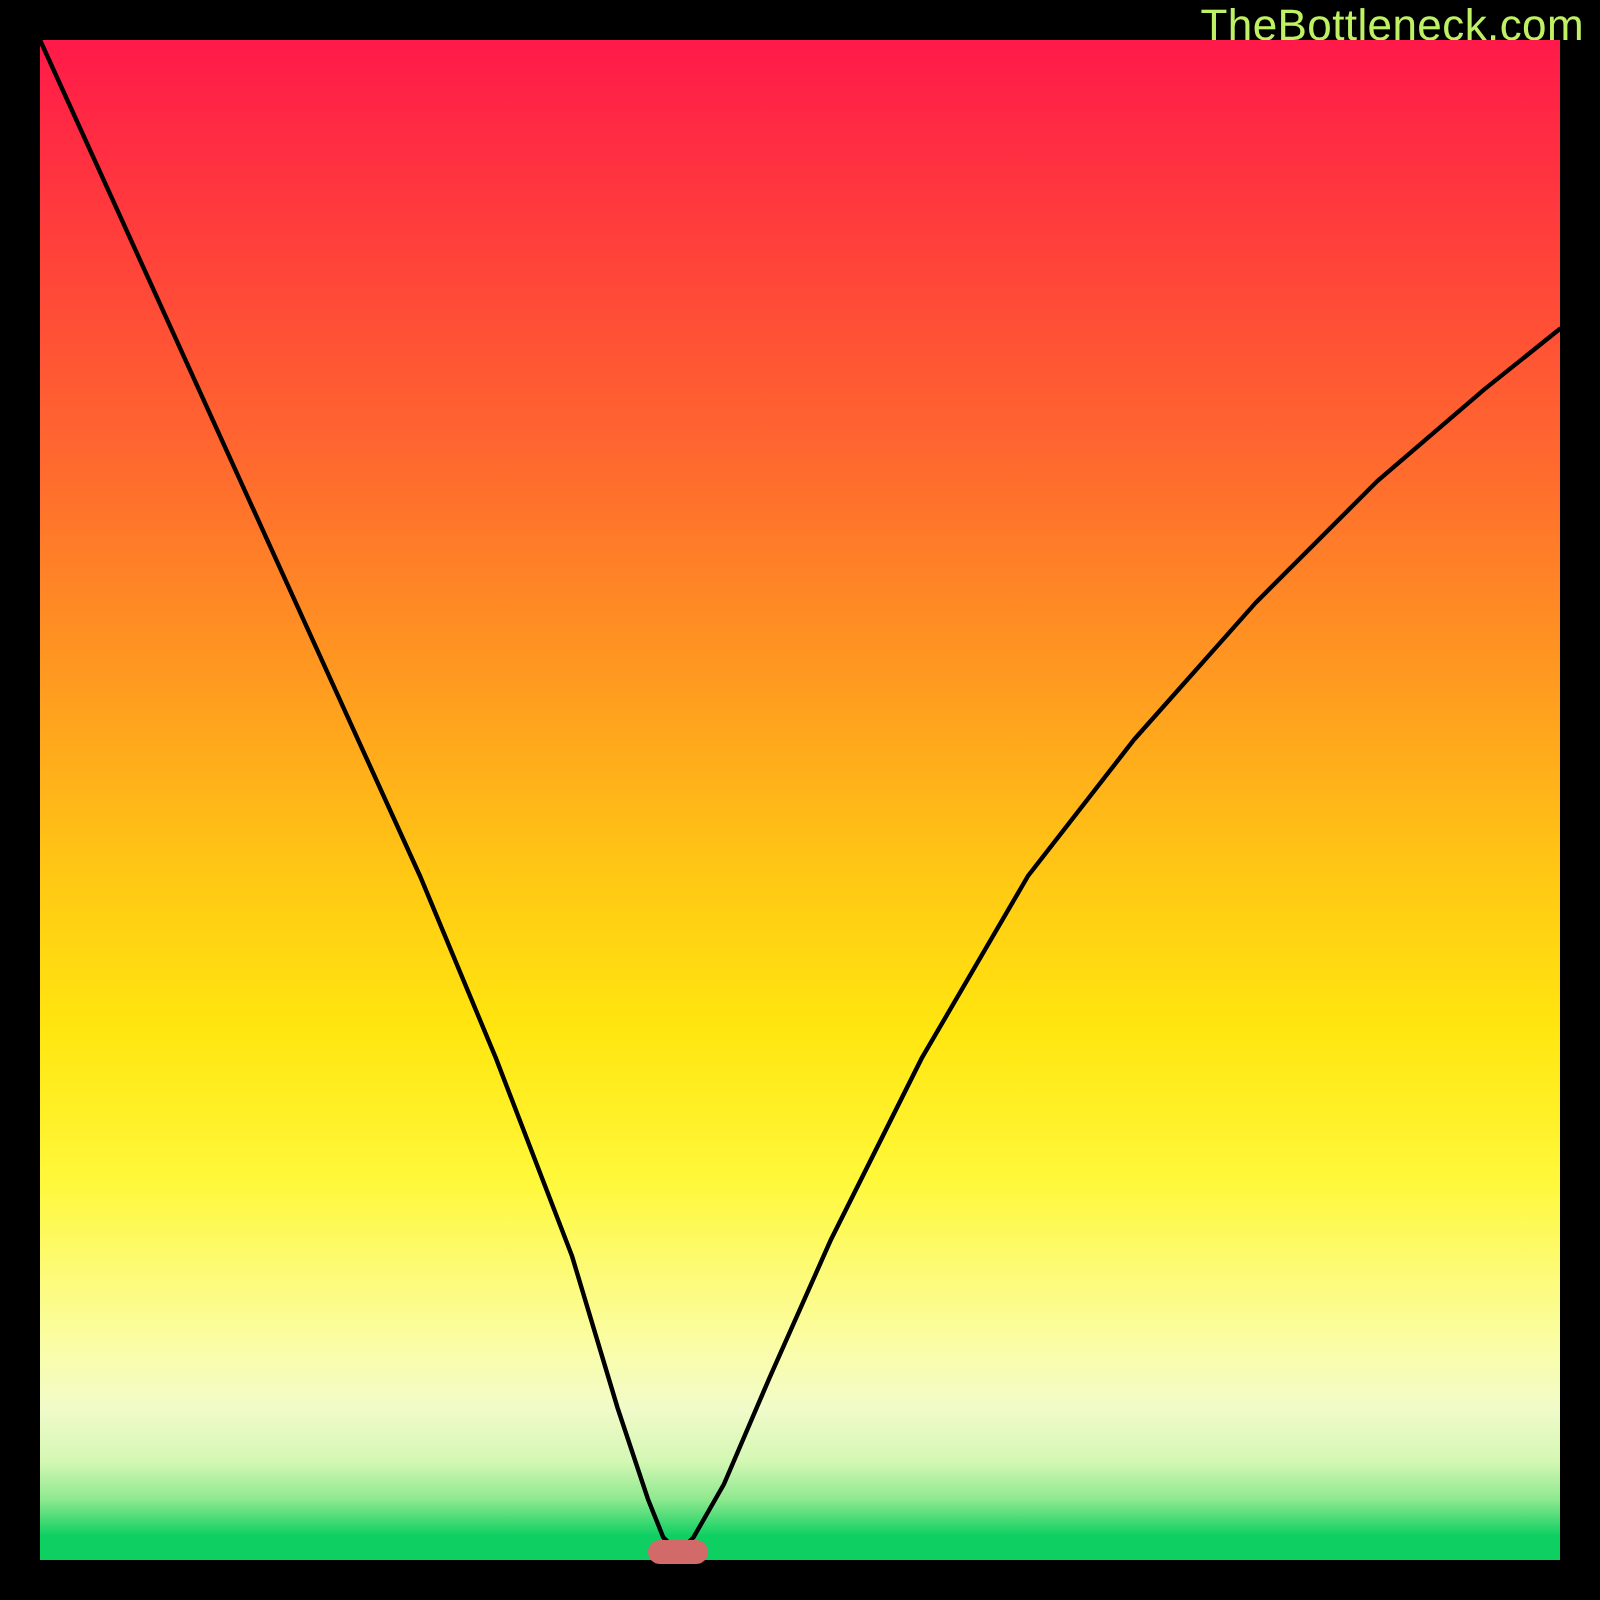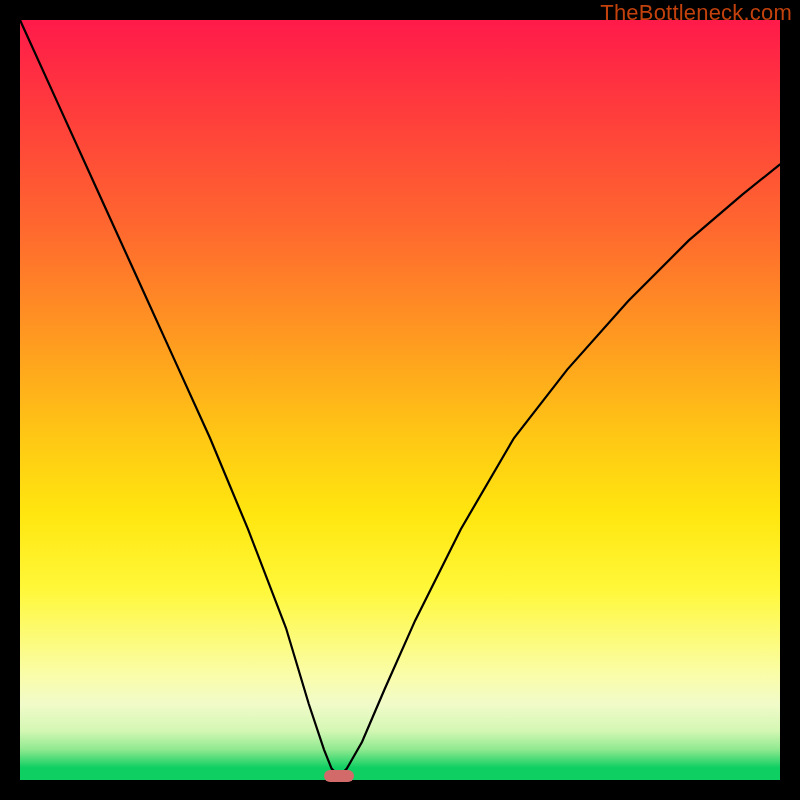--- a/index.html
+++ b/index.html
@@ -57,21 +57,21 @@
     width: 30px;
     height: 12px;
     background: #d26a6a;
     border-radius: 6px;
     transform: translate(-50%, -50%);
   }
   .watermark {
     position: absolute;
     top: 0px;
     right: 8px;
-    color: #c2410c;
+    color: #bef264;
     font-size: 22px;
     font-weight: 500;
     letter-spacing: 0.2px;
     user-select: none;
   }
 </style>
 </head>
 <body>
 
 <div class="watermark">TheBottleneck.com</div>

